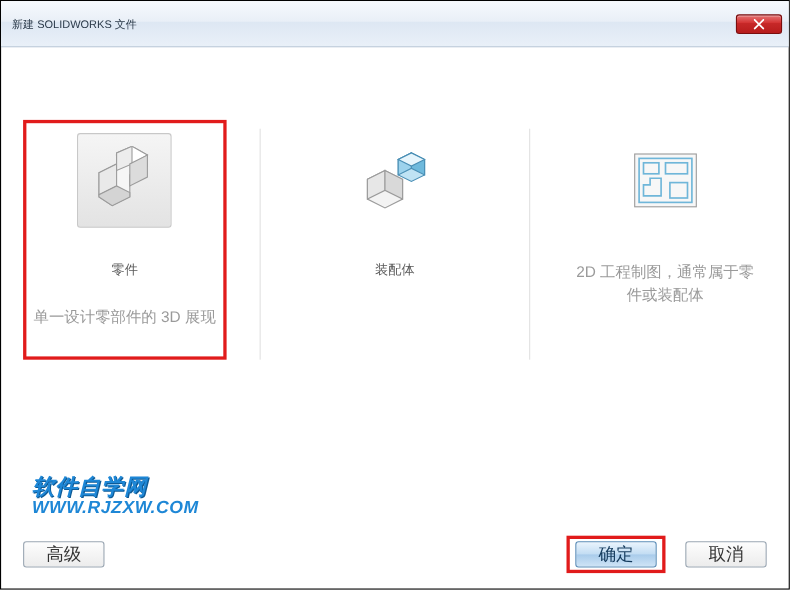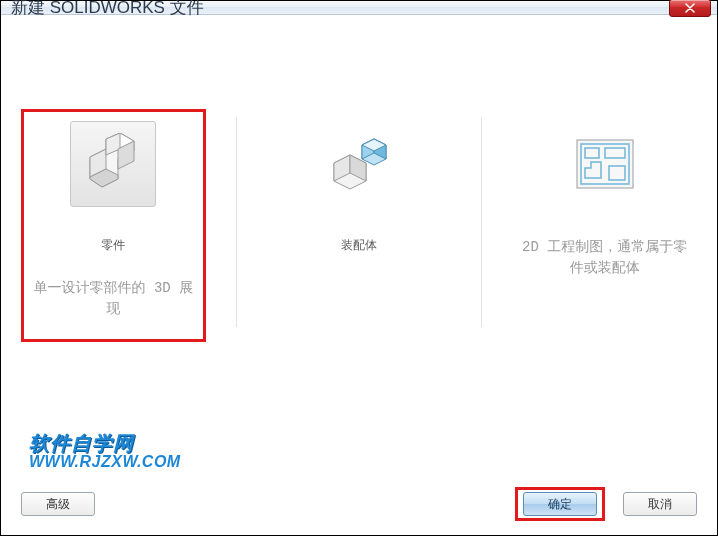--- a/index.html
+++ b/index.html
@@ -11,28 +11,28 @@
     overflow: hidden;
   }
   .window {
     width: 718px;
     height: 536px;
     border: 1px solid #000;
     background: #fff;
     position: relative;
   }
   .titlebar {
-    height: 14px;
+    height: 42px;
     background: linear-gradient(to bottom, #f6f9fd 0%, #e9eff7 45%, #dde7f3 46%, #e9f0f8 100%);
     border-bottom: 1px solid #b8c7d8;
     display: flex;
     align-items: center;
     justify-content: space-between;
     padding: 0 0 0 10px;
-    font-size: 17px;
+    font-size: 10px;
     color: #2b3a4a;
   }
   .close-btn {
     width: 42px;
     height: 18px;
     margin-right: 6px;
     background: linear-gradient(to bottom, #e57373 0%, #d32f2f 45%, #c62828 46%, #b71c1c 100%);
     border: 1px solid #7a0e0e;
     border-radius: 3px;
     display: flex;
@@ -49,21 +49,20 @@
     top: 30px; left: 0; right: 0; bottom: 0;
     padding: 18px 20px 14px 20px;
     display: flex;
     flex-direction: column;
   }
   .options-row {
     display: flex;
     justify-content: space-between;
     gap: 28px;
     margin-top: 60px;
-    font-family: Liberation Mono, monospace;
   }
   .option-cell {
     flex: 1 1 0;
     text-align: center;
     padding: 12px 6px 22px 6px;
     position: relative;
   }
   .option-cell.selected::before {
     content: "";
     position: absolute;
@@ -122,21 +121,21 @@
     left: 20px;
     right: 20px;
     bottom: 14px;
     display: flex;
     align-items: center;
   }
   .btn {
     height: 24px;
     min-width: 74px;
     padding: 0 14px;
-    font-size: 12px;
+    font-size: 16px;
     border: 1px solid #9aa6b2;
     border-radius: 3px;
     background: linear-gradient(to bottom, #fdfdfd, #ececec);
     color: #333;
     cursor: pointer;
     display: inline-flex;
     align-items: center;
     justify-content: center;
   }
   .btn.primary {

